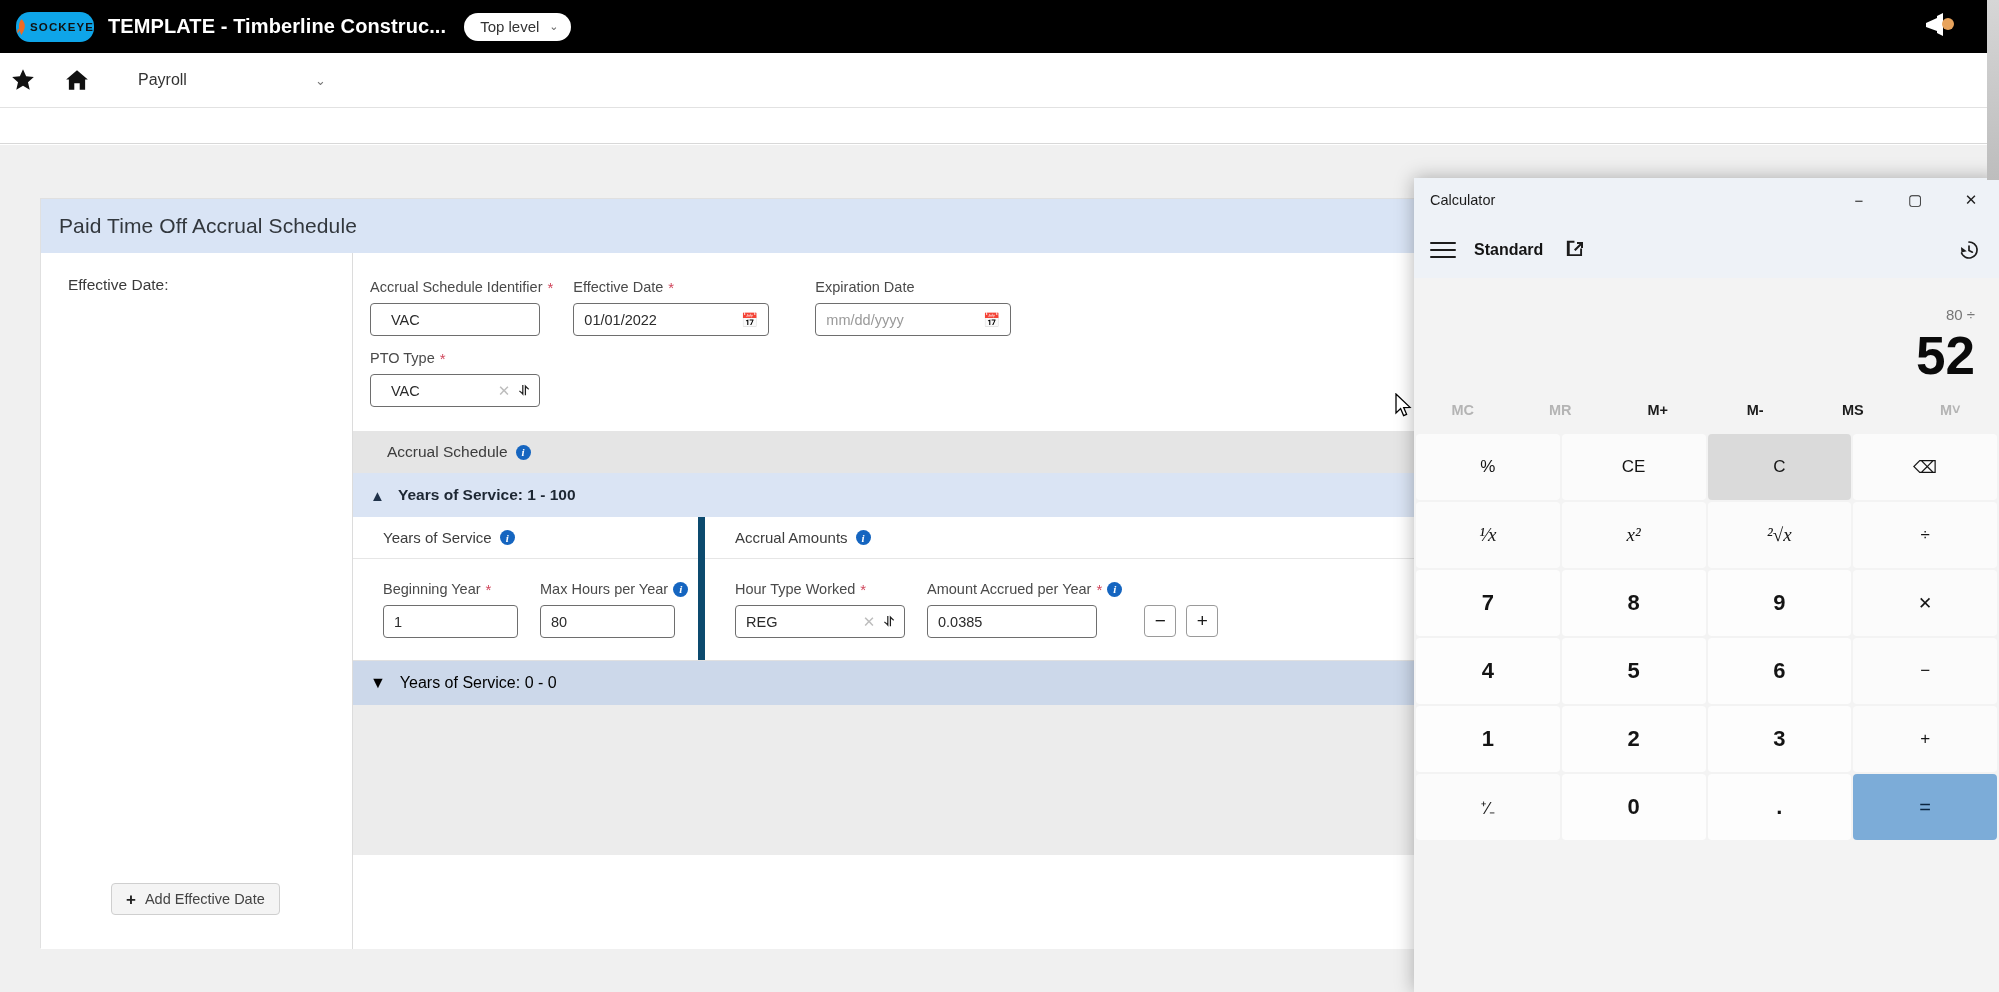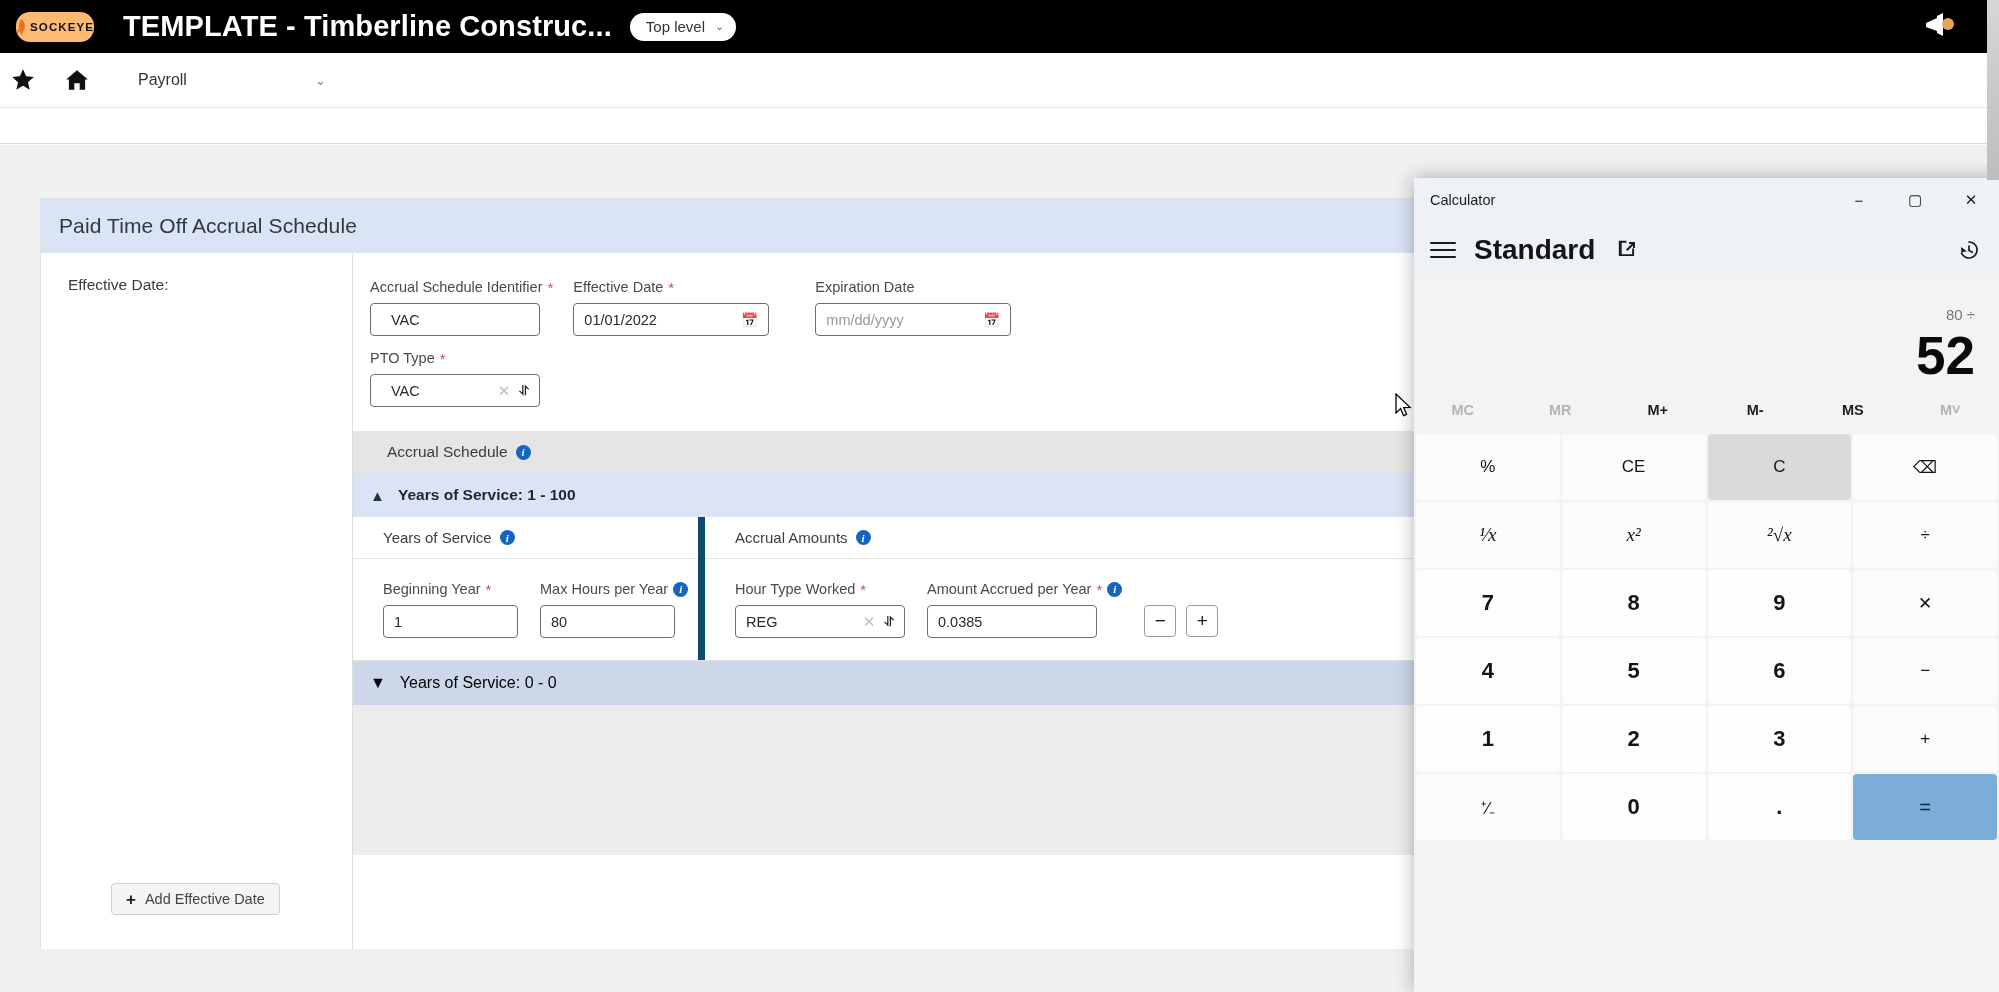--- a/index.html
+++ b/index.html
@@ -10,30 +10,30 @@
     overflow: hidden;
   }
   #root { position: relative; width: 1999px; height: 992px; }
 
   
   .topbar {
     position: absolute; left: 0; top: 0; width: 1999px; height: 53px;
     background: #000000; display: flex; align-items: center; padding-left: 16px;
   }
   .logo-box {
-    width: 78px; height: 30px; background: #fdba74; border-radius: 14px;
+    width: 78px; height: 30px; background: #0ea5e9; border-radius: 14px;
     display: flex; align-items: center; justify-content: center; gap: 3px;
-    margin-right: 29px;
+    margin-right: 14px;
   }
   .logo-fish { width: 14px; height: 22px; }
   .logo-word {
     font-size: 11.5px; font-weight: bold; letter-spacing: 1.1px; color: #111;
   }
   .app-title {
-    color: #ffffff; font-size: 29px; font-weight: bold; letter-spacing: .1px;
+    color: #ffffff; font-size: 20px; font-weight: bold; letter-spacing: .1px;
     white-space: nowrap;
   }
   .toplevel-pill {
     margin-left: 18px; background: #ffffff; border-radius: 14px;
     height: 28px; padding: 0 12px 0 16px; display: flex; align-items: center; gap: 10px;
     font-size: 15px; color: #333;
   }
   .pill-caret { font-size: 11px; color: #666; }
   .megaphone {
     position: absolute; right: 42px; top: 10px; width: 34px; height: 30px;
@@ -182,21 +182,21 @@
     justify-content: center; font-size: 15px; color: #1c1c1c; cursor: pointer;
   }
 
   .calc-modebar {
     height: 56px; background: #eef2f7; display: flex; align-items: center;
     padding: 0 18px 0 16px;
   }
   .hamb { width: 26px; display: flex; flex-direction: column; gap: 5px; cursor: pointer; }
   .hamb span { display: block; height: 2px; background: #1c1c1c; border-radius: 1px; }
   .calc-mode {
-    font-size: 28px; font-weight: bold; color: #141414; margin-left: 18px;
+    font-size: 16px; font-weight: bold; color: #141414; margin-left: 18px;
   }
   .popout { margin-left: 22px; cursor: pointer; }
   .history-ico { margin-left: auto; cursor: pointer; }
 
   .calc-display {
     height: 110px; background: #f3f3f3; padding-right: 24px;
     display: flex; flex-direction: column; align-items: flex-end;
     justify-content: flex-end; padding-bottom: 6px;
   }
   .calc-expr { font-size: 15px; color: #767676; margin-bottom: 6px; }

